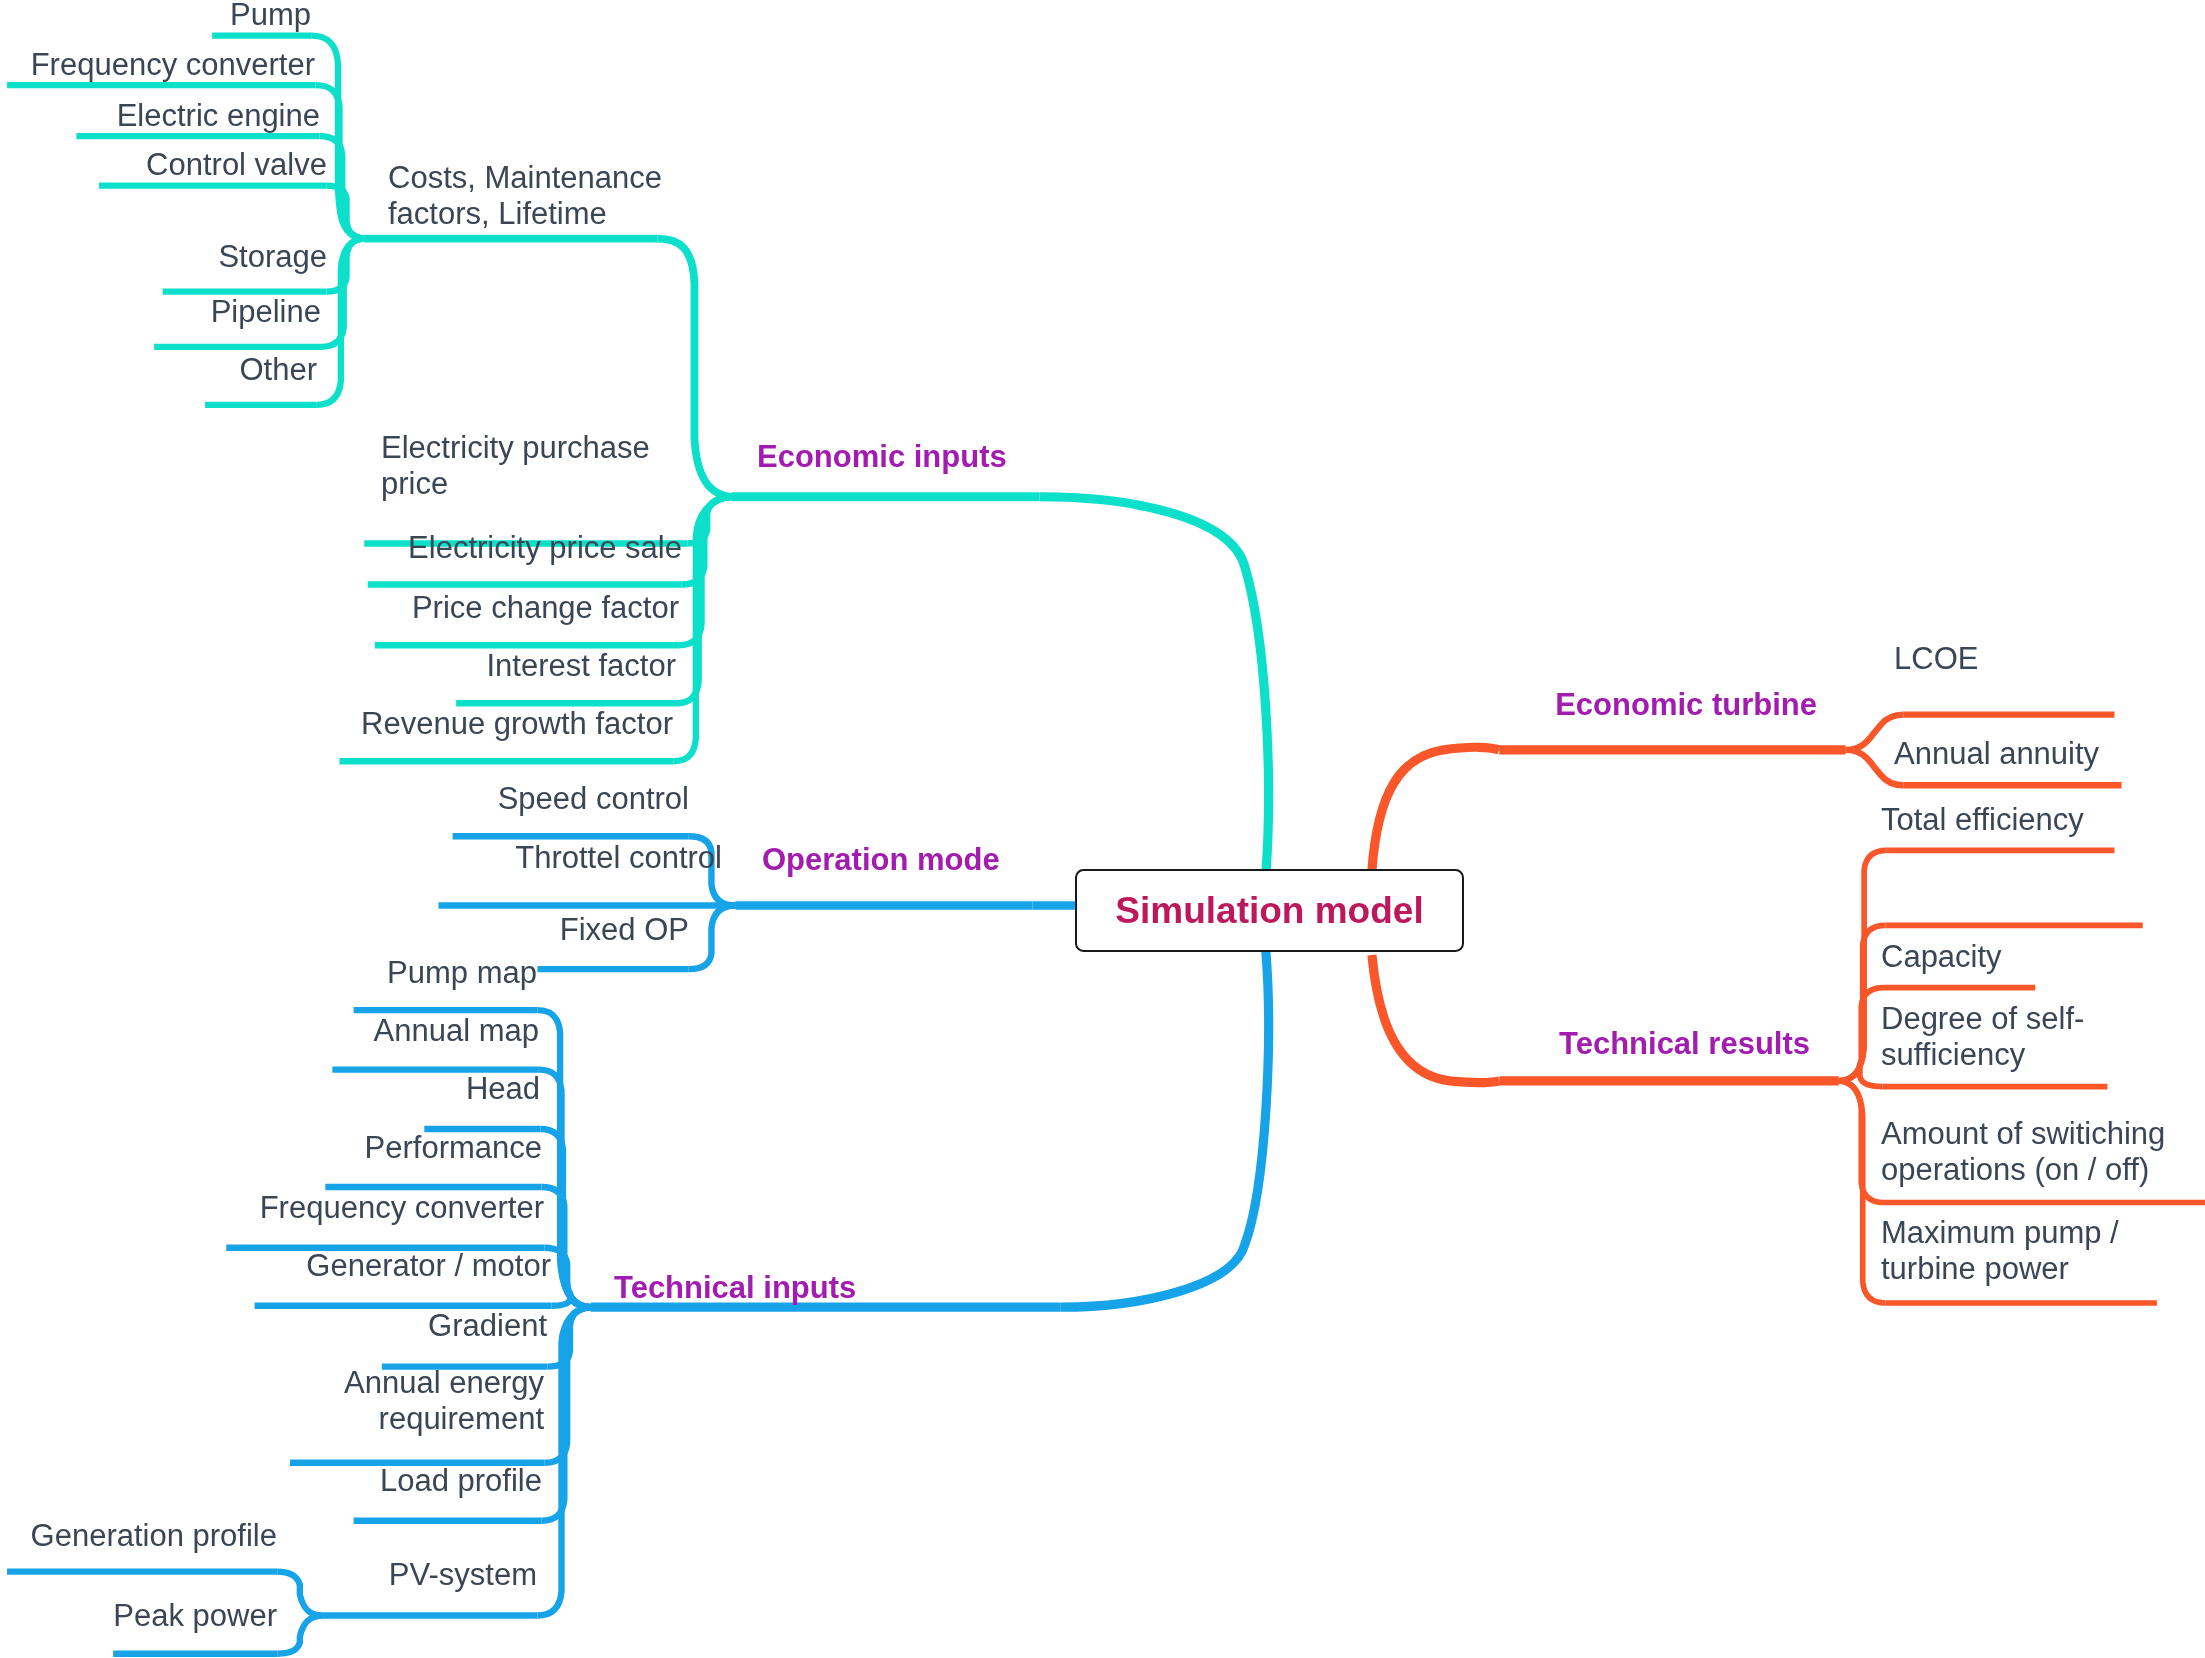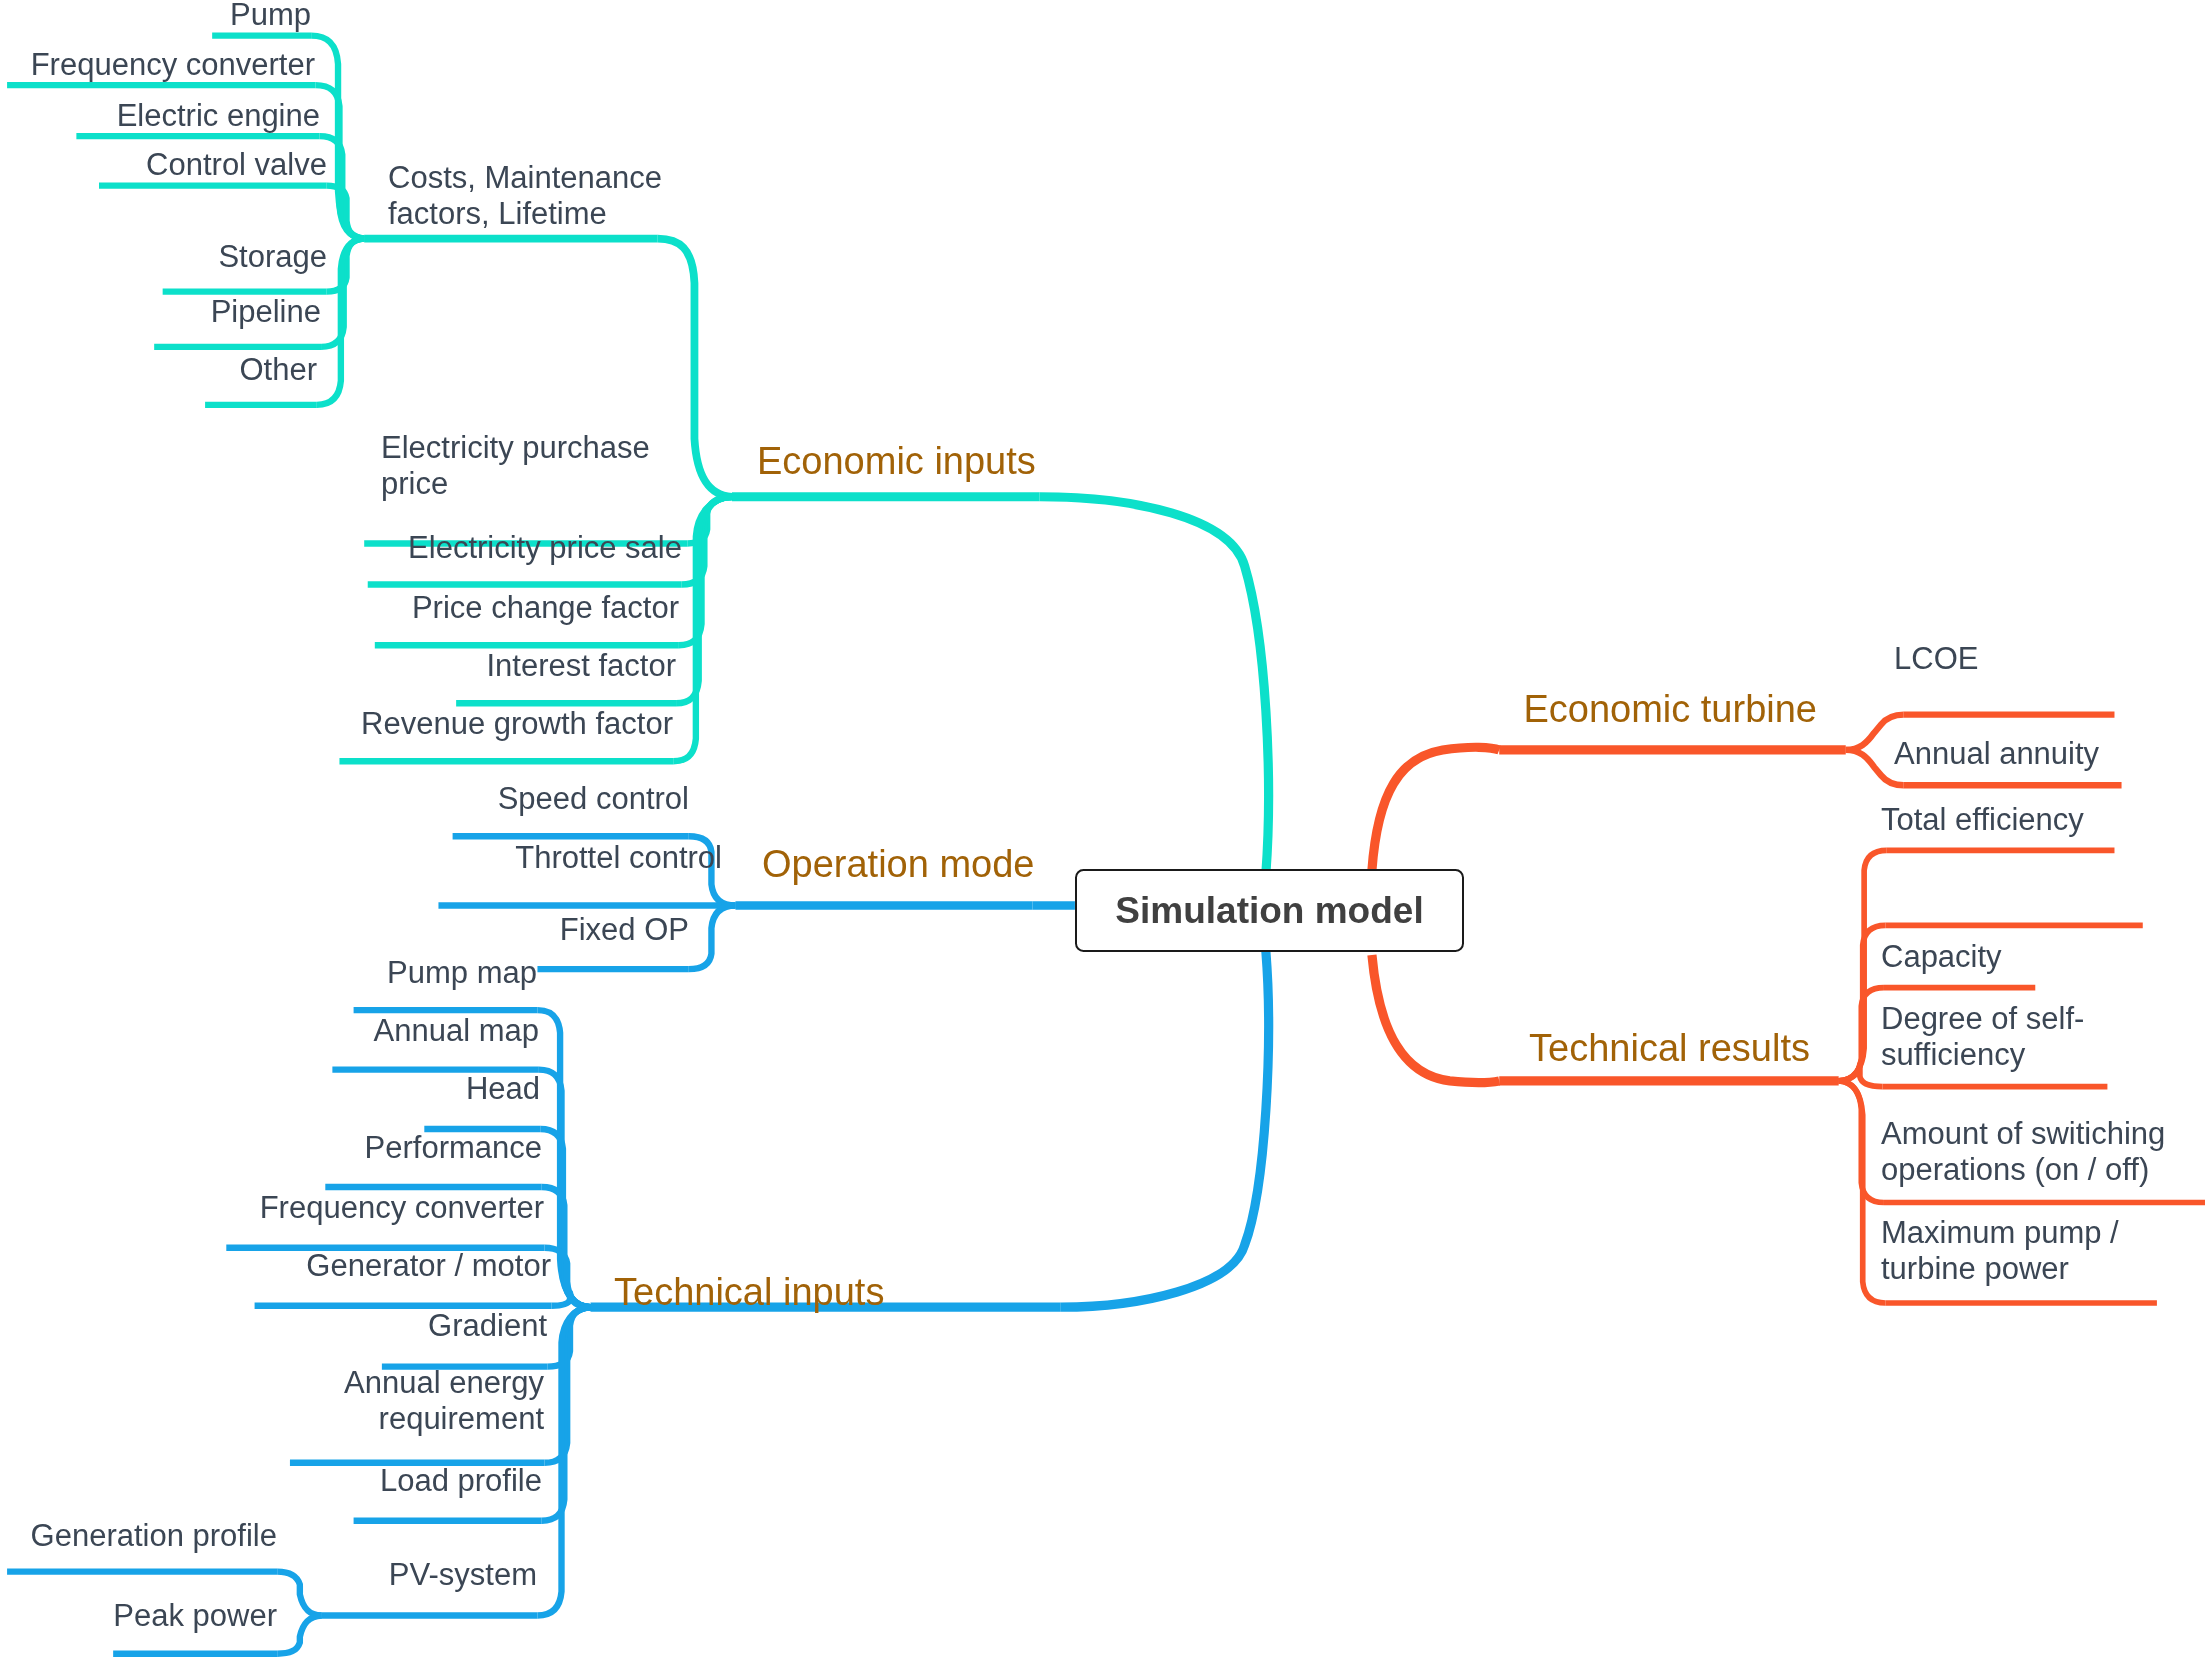--- a/index.html
+++ b/index.html
@@ -1,25 +1,25 @@
 <!DOCTYPE html>
 <html style="font-size:11.3px"><head>
 <meta charset="utf-8">
 <style>
   html,body{margin:0;padding:0;background:#ffffff;}
   body{font-family:"Liberation Sans", sans-serif;}
   #stage{position:relative;width:2205px;height:1659px;background:#fff;overflow:hidden;}
   #wires{position:absolute;left:0;top:0;width:2205px;height:1659px;}
   .node{position:absolute;color:#3b4654;line-height:1.16;white-space:pre;}
-  .lvl1{font-weight:normal;font-size:38px;color:#a16207;}
+  .lvl1{font-weight:bold;font-size:31px;color:#a21caf;}
   .lvl2{font-size:31px;}
   .lvl3{font-size:31px;}
   .root{position:absolute;border:2.8px solid #1a1a1a;border-radius:8.5px;background:#fff;
         display:flex;align-items:center;justify-content:center;
-        font-weight:bold;font-size:37px;color:#404040;}
+        font-weight:bold;font-size:37px;color:#be185d;}
   .r{text-align:right;}
   .l{text-align:left;}
 </style>
 </head>
 <body>
 
 <div id="stage">
 
   <svg id="wires" viewBox="0 0 3118 2345">
     <g fill="none" stroke-linecap="butt" stroke-linejoin="round">

